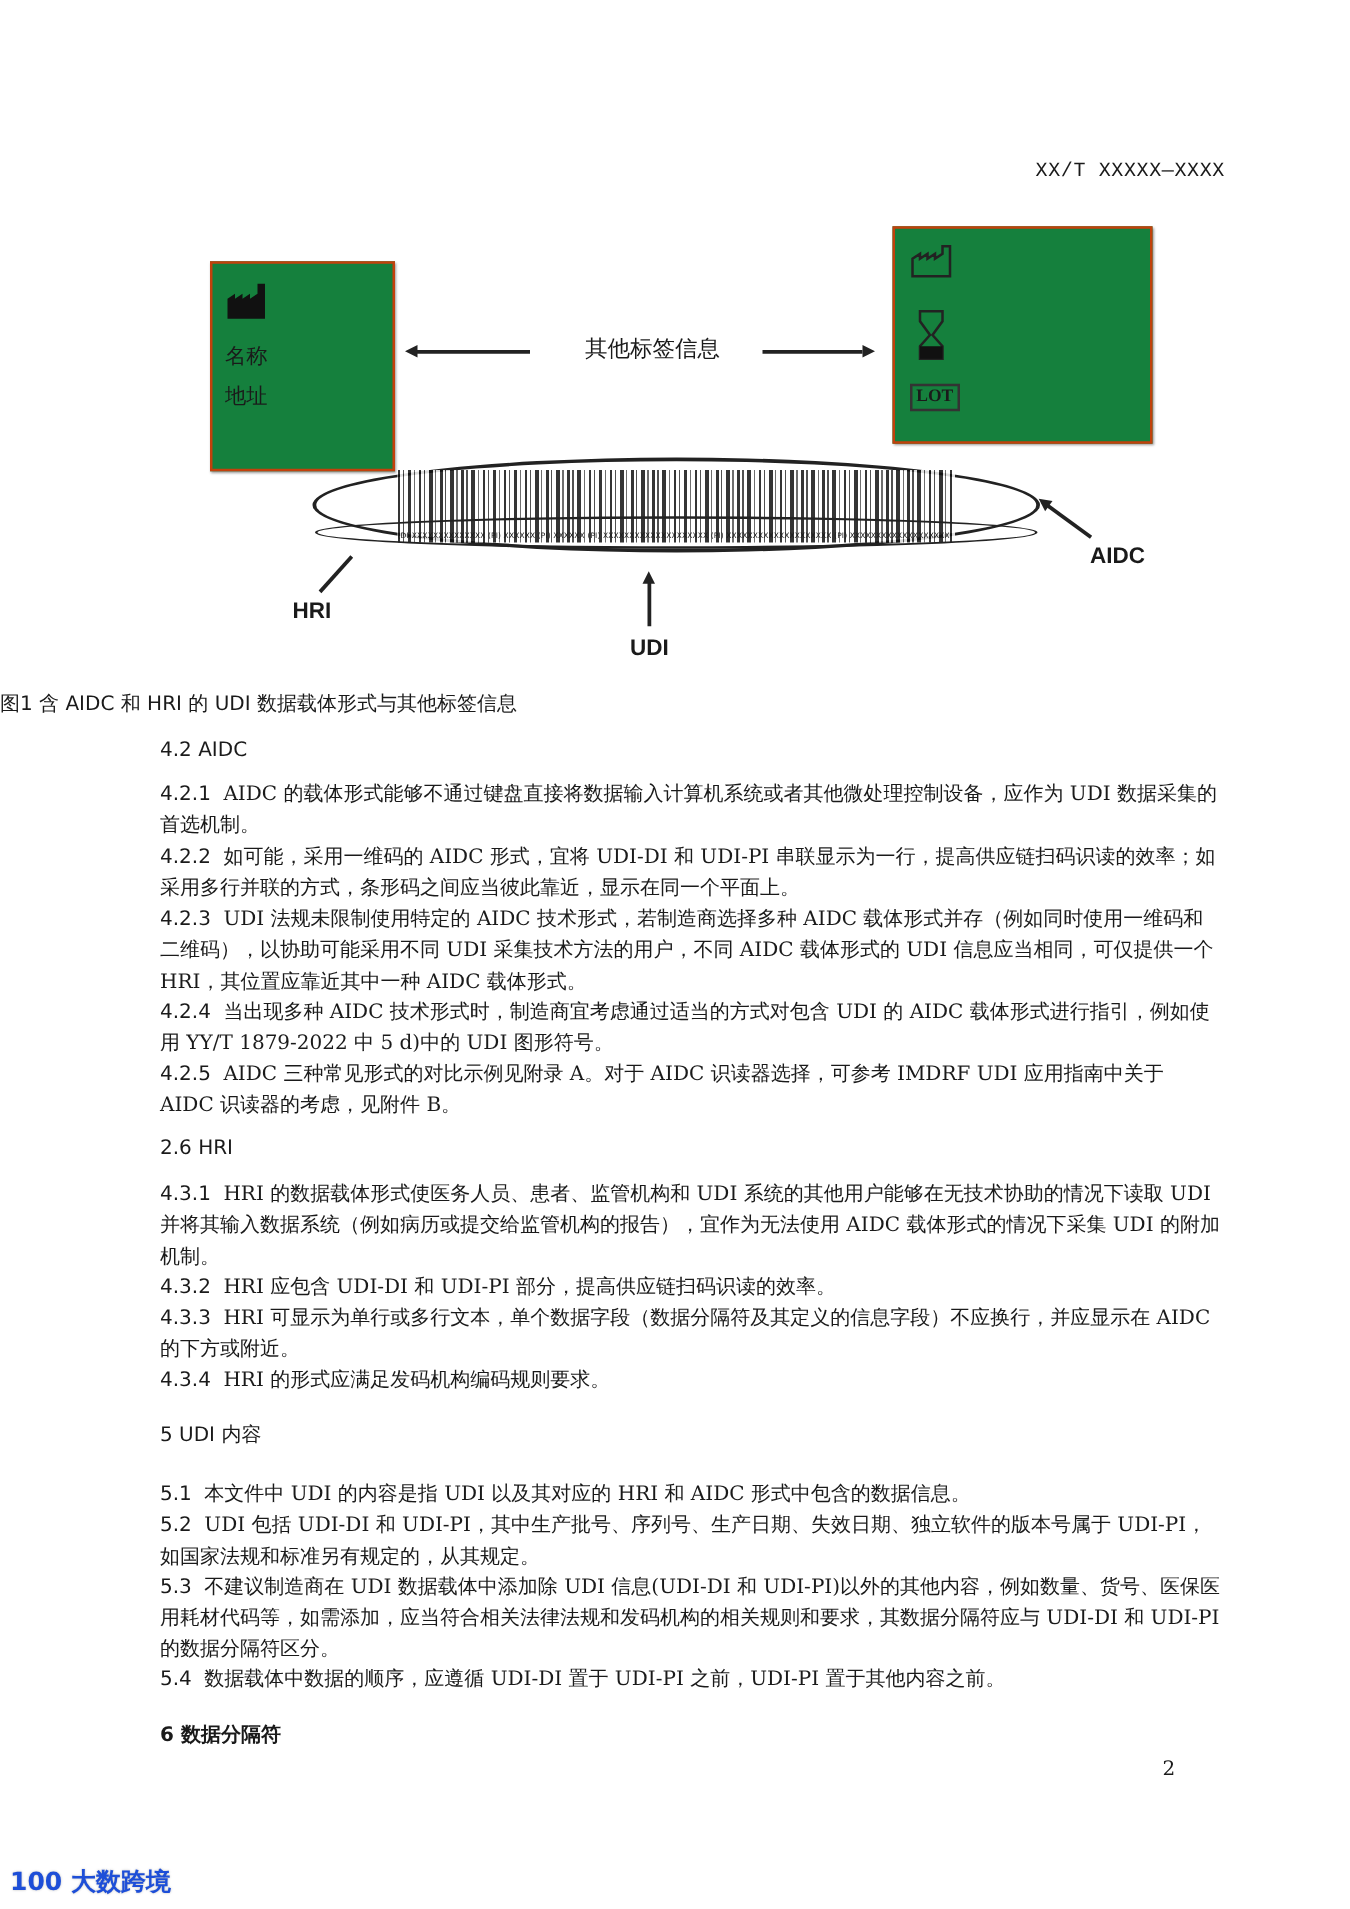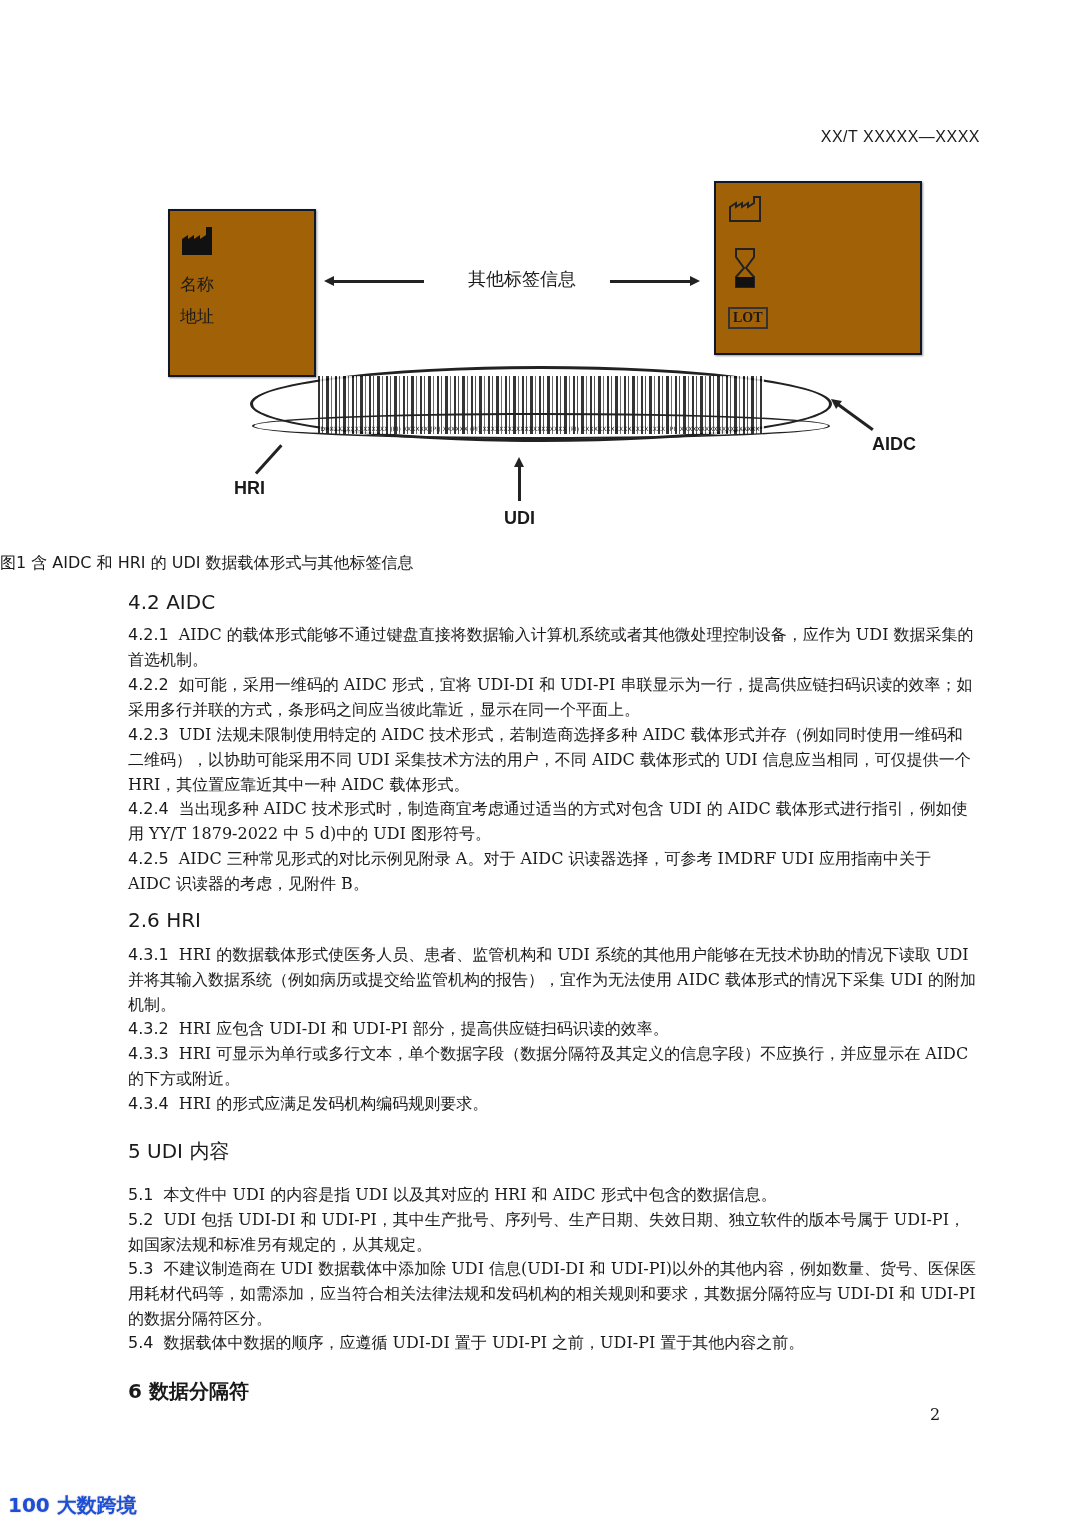--- a/index.html
+++ b/index.html
@@ -1,38 +1,38 @@
 <!DOCTYPE html>
 <html><head>
 <meta charset="utf-8">
 <style>
   html, body { margin:0; padding:0; background:#ffffff; }
   body { width:1080px; height:1527px; position:relative; overflow:hidden;
          font-family:"DejaVu Serif","Liberation Serif",serif; color:#1a1a1a; }
   .abs { position:absolute; }
-  .std-id { left:780px; top:128px; width:200px; text-align:right; font-family:Liberation Sans, sans-serif; font-size:16px; letter-spacing:0.5px; }
+  .std-id { left:780px; top:128px; width:200px; text-align:right; font-family:Liberation Mono, monospace; font-size:16px; letter-spacing:0.5px; }
   
   .fig { left:160px; top:170px; width:800px; height:370px; }
-  .box { position:absolute; border:2px solid #0f172a; background:#a16207; box-shadow:1px 1px 2px #999; }
+  .box { position:absolute; border:2px solid #c2410c; background:#15803d; box-shadow:1px 1px 2px #999; }
   .box-left { left:8px; top:39px; width:144px; height:164px; }
   .box-right { left:554px; top:11px; width:204px; height:170px; }
   .box-text { position:absolute; left:10px; font-size:17px; font-family:"DejaVu Sans","Liberation Sans",sans-serif; }
   .mid-label { position:absolute; left:308px; top:97px; font-size:18px; font-family:Liberation Sans, sans-serif; }
   .arrow-line { position:absolute; height:3px; background:#222; }
   .arrowhead-l { position:absolute; width:0; height:0; border-top:5px solid transparent; border-bottom:5px solid transparent; border-right:10px solid #222; }
   .arrowhead-r { position:absolute; width:0; height:0; border-top:5px solid transparent; border-bottom:5px solid transparent; border-left:10px solid #222; }
   .ellipse { position:absolute; border:3px solid #222; border-radius:50%; }
   .barcode { position:absolute; left:158px; top:206px; width:446px; height:58px;
     background: repeating-linear-gradient(90deg,#111 0 2px,#fff 2px 4px,#333 4px 5px,#fff 5px 8px,#111 8px 11px,#fff 11px 13px,#555 13px 14px,#fff 14px 17px); opacity:0.85; }
   .hri-text { position:absolute; left:158px; top:255px; width:450px; font-size:6px; font-family:"DejaVu Sans","Liberation Sans",sans-serif; white-space:nowrap; letter-spacing:0.1px; }
   .callout { position:absolute; font-family:"Liberation Sans","DejaVu Sans",sans-serif; font-weight:bold; font-size:18px; }
   .diag-arrow { position:absolute; height:3px; background:#222; transform-origin:0 50%; }
   .caption { left:0; top:553px; width:1080px; text-align:left; font-size:16px; font-family:"DejaVu Sans","Liberation Sans",sans-serif; }
   .para { left:128px; width:850px; font-size:16px; line-height:25px; }
-  .heading { left:128px; font-size:20px; font-family:"DejaVu Sans","Liberation Sans",sans-serif; }
+  .heading { left:128px; font-size:16px; font-family:"DejaVu Sans","Liberation Sans",sans-serif; }
   .num { font-family:"DejaVu Sans","Liberation Sans",sans-serif; margin-right:10px; }
   .page-num { left:930px; top:1405px; font-size:16px; }
   .watermark { left:8px; top:1492px; font-size:20px; color:#1d4ed8; font-family:"DejaVu Sans","Liberation Sans",sans-serif; font-weight:bold; text-shadow:0 0 2px #bbb; }
 </style>
 </head>
 <body>
 
 <div class="abs std-id">XX/T XXXXX—XXXX</div>
 
 <div class="abs fig">

